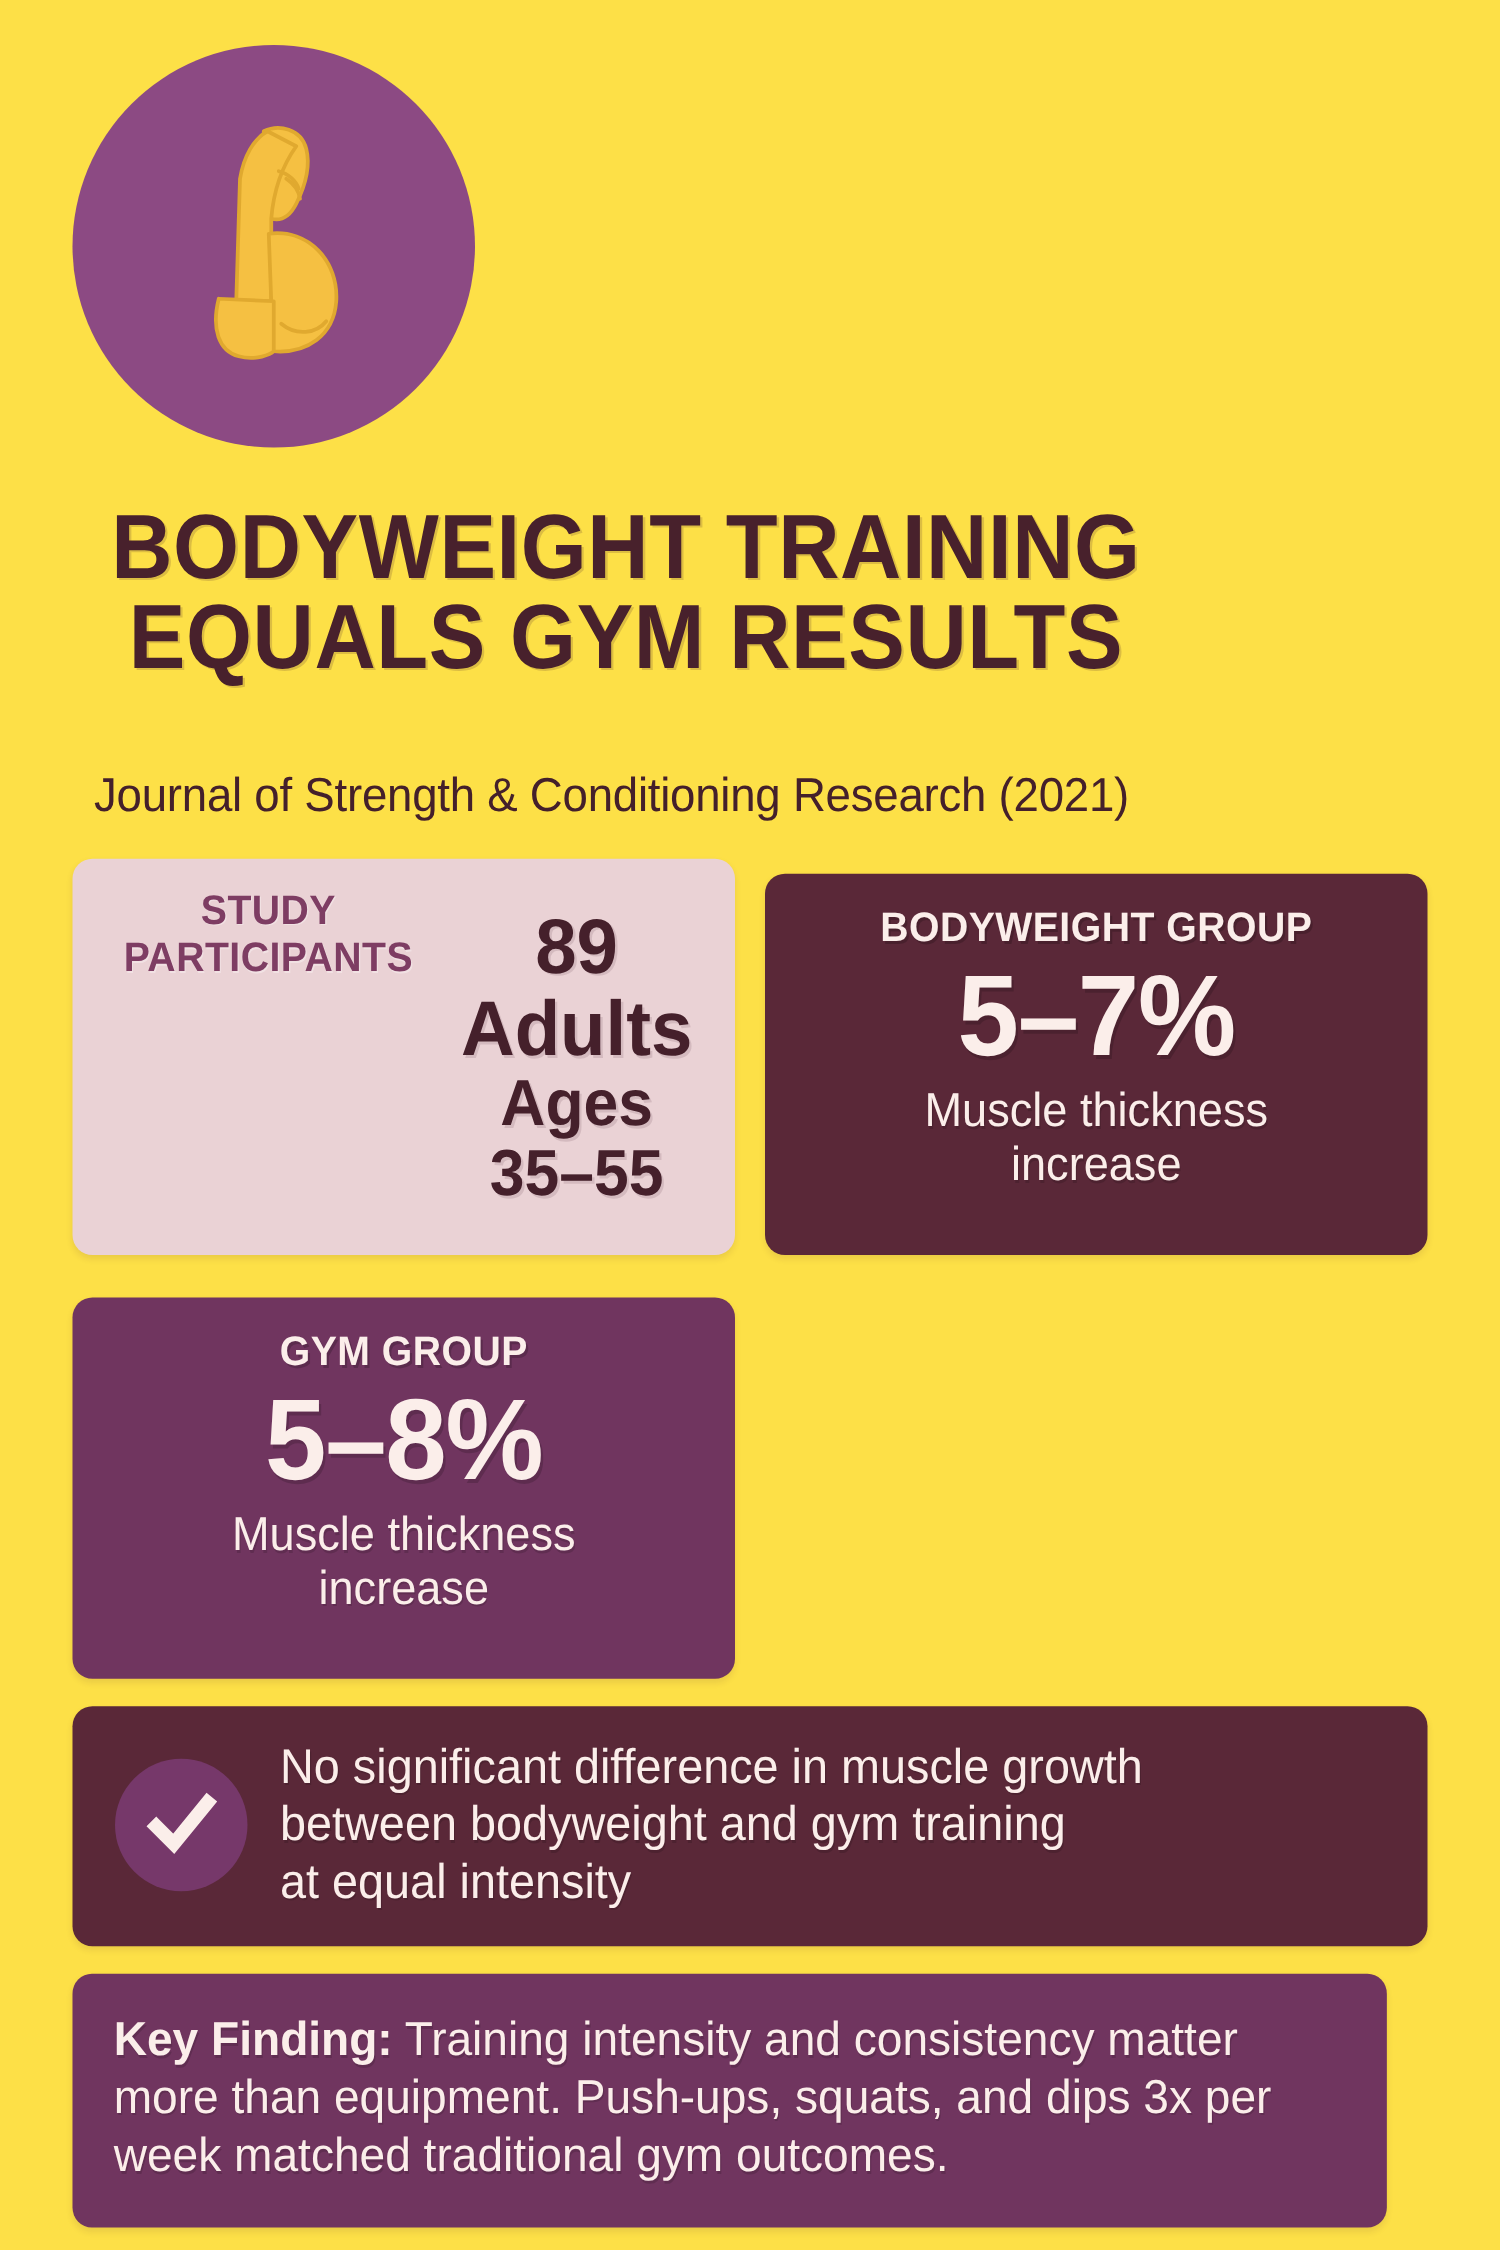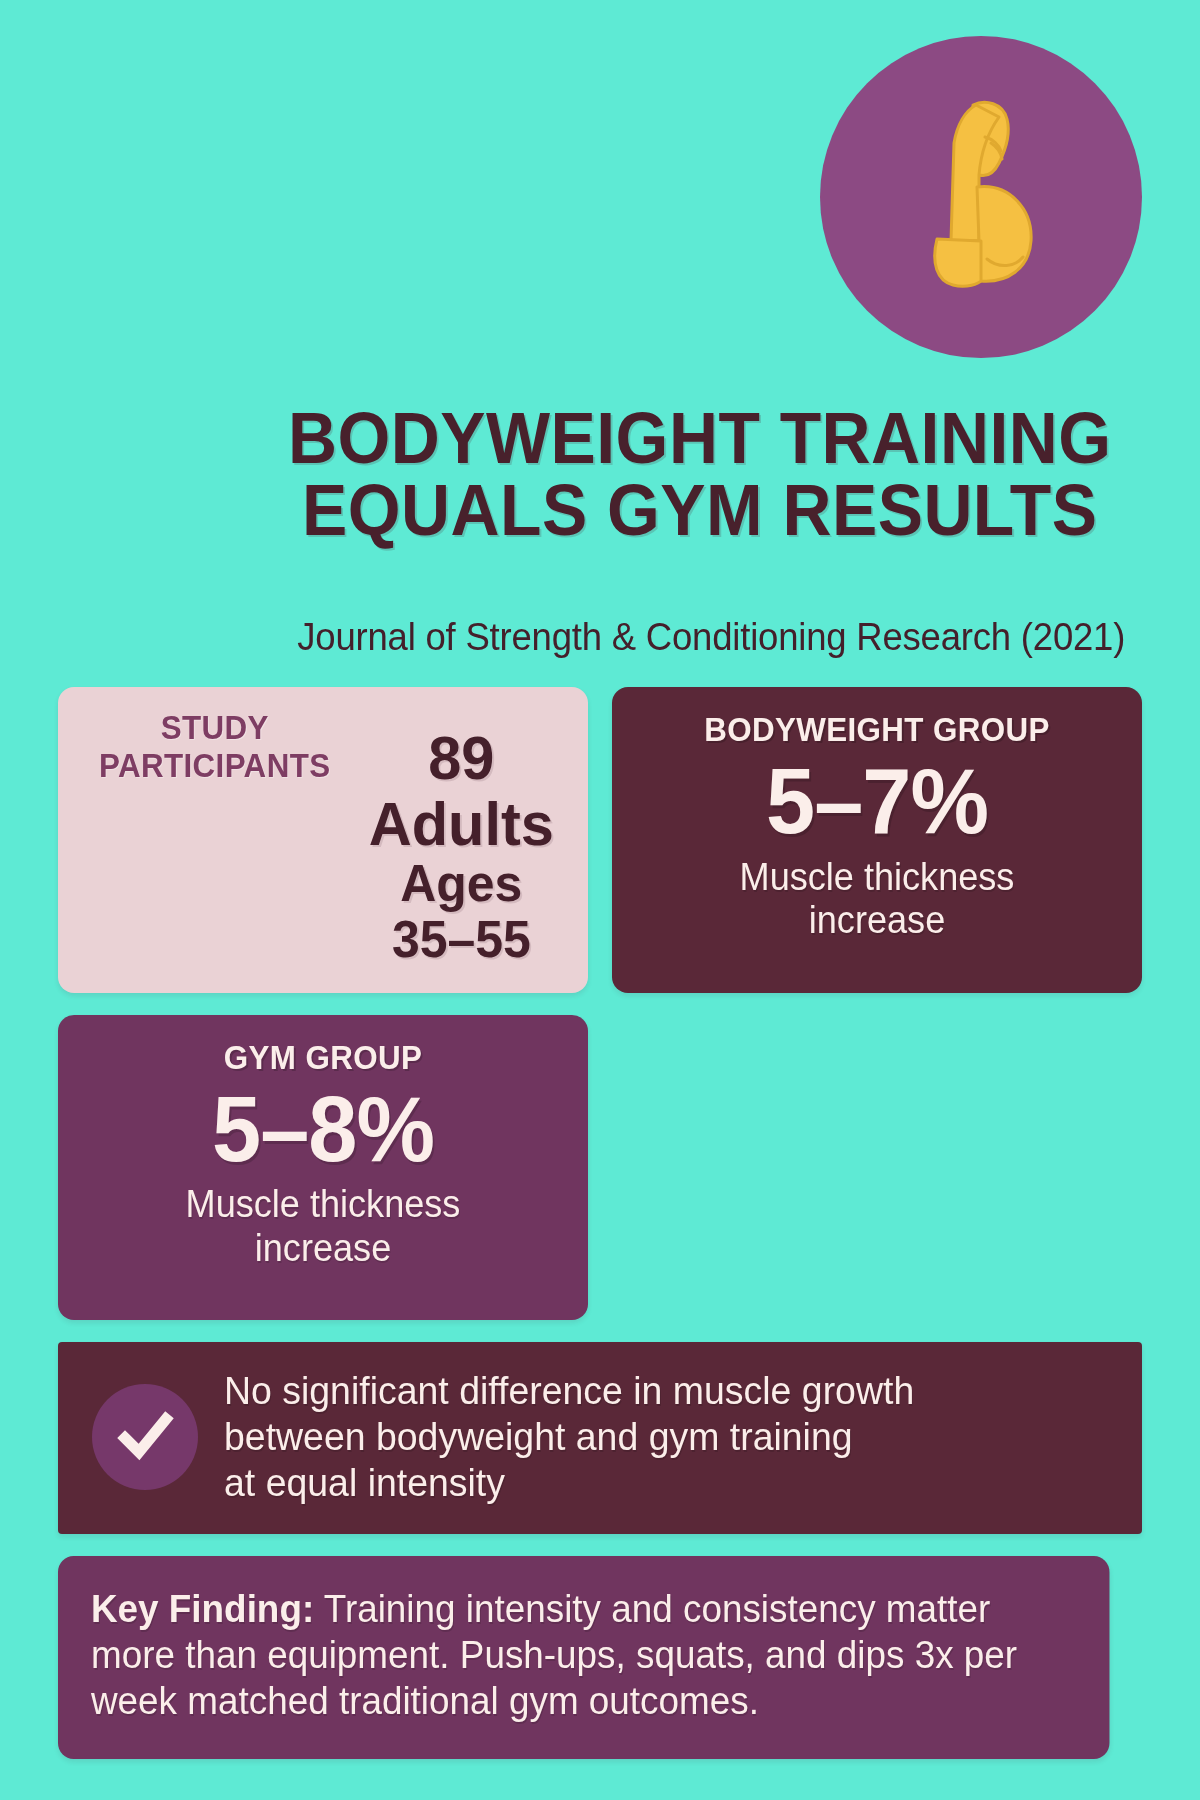--- a/index.html
+++ b/index.html
@@ -10,26 +10,26 @@
     width: 1200px;
     height: 1800px;
     background: #fbeeea;
     font-family: "Liberation Sans", sans-serif;
     overflow: hidden;
   }
   .poster {
     position: relative;
     width: 1200px;
     height: 1800px;
-    background: #5eead4;
+    background: #fde047;
     box-sizing: border-box;
     padding: 0 58px;
     display: flex;
     flex-direction: column;
-    align-items: flex-end;
+    align-items: flex-start;
   }
 
   
   .badge-wrap {
     margin-top: 36px;
     width: 322px;
     height: 322px;
     border-radius: 50%;
     background: #8c4a83;
     display: flex;
@@ -111,20 +111,21 @@
     display: block;
     font-size: 52px;
   }
 
   .card.dark {
     min-height: 305px;
     display: flex;
     flex-direction: column;
     justify-content: flex-start;
     padding-top: 24px;
+    margin-top: 12px;
   }
   .card.dark.maroon { background: #5a2838; }
   .card.dark.plum   { background: #70355f; }
 
   .card.dark .card-label {
     color: #fbeeea;
     font-weight: bold;
     font-size: 33px;
     letter-spacing: 0.4px;
     text-transform: uppercase;
@@ -149,21 +150,21 @@
     font-weight: normal;
     transform: scaleX(0.95);
     text-shadow: 1px 2px 0 rgba(0,0,0,0.14);
   }
 
   
   .conclusion {
     margin-top: 22px;
     width: 100%;
     background: #5a2838;
-    border-radius: 4px;
+    border-radius: 16px;
     box-sizing: border-box;
     padding: 26px 30px 28px 34px;
     display: flex;
     align-items: center;
     gap: 26px;
     box-shadow: 0 3px 5px rgba(70,30,45,0.10);
   }
   .check-circle {
     flex: 0 0 auto;
     width: 106px;

